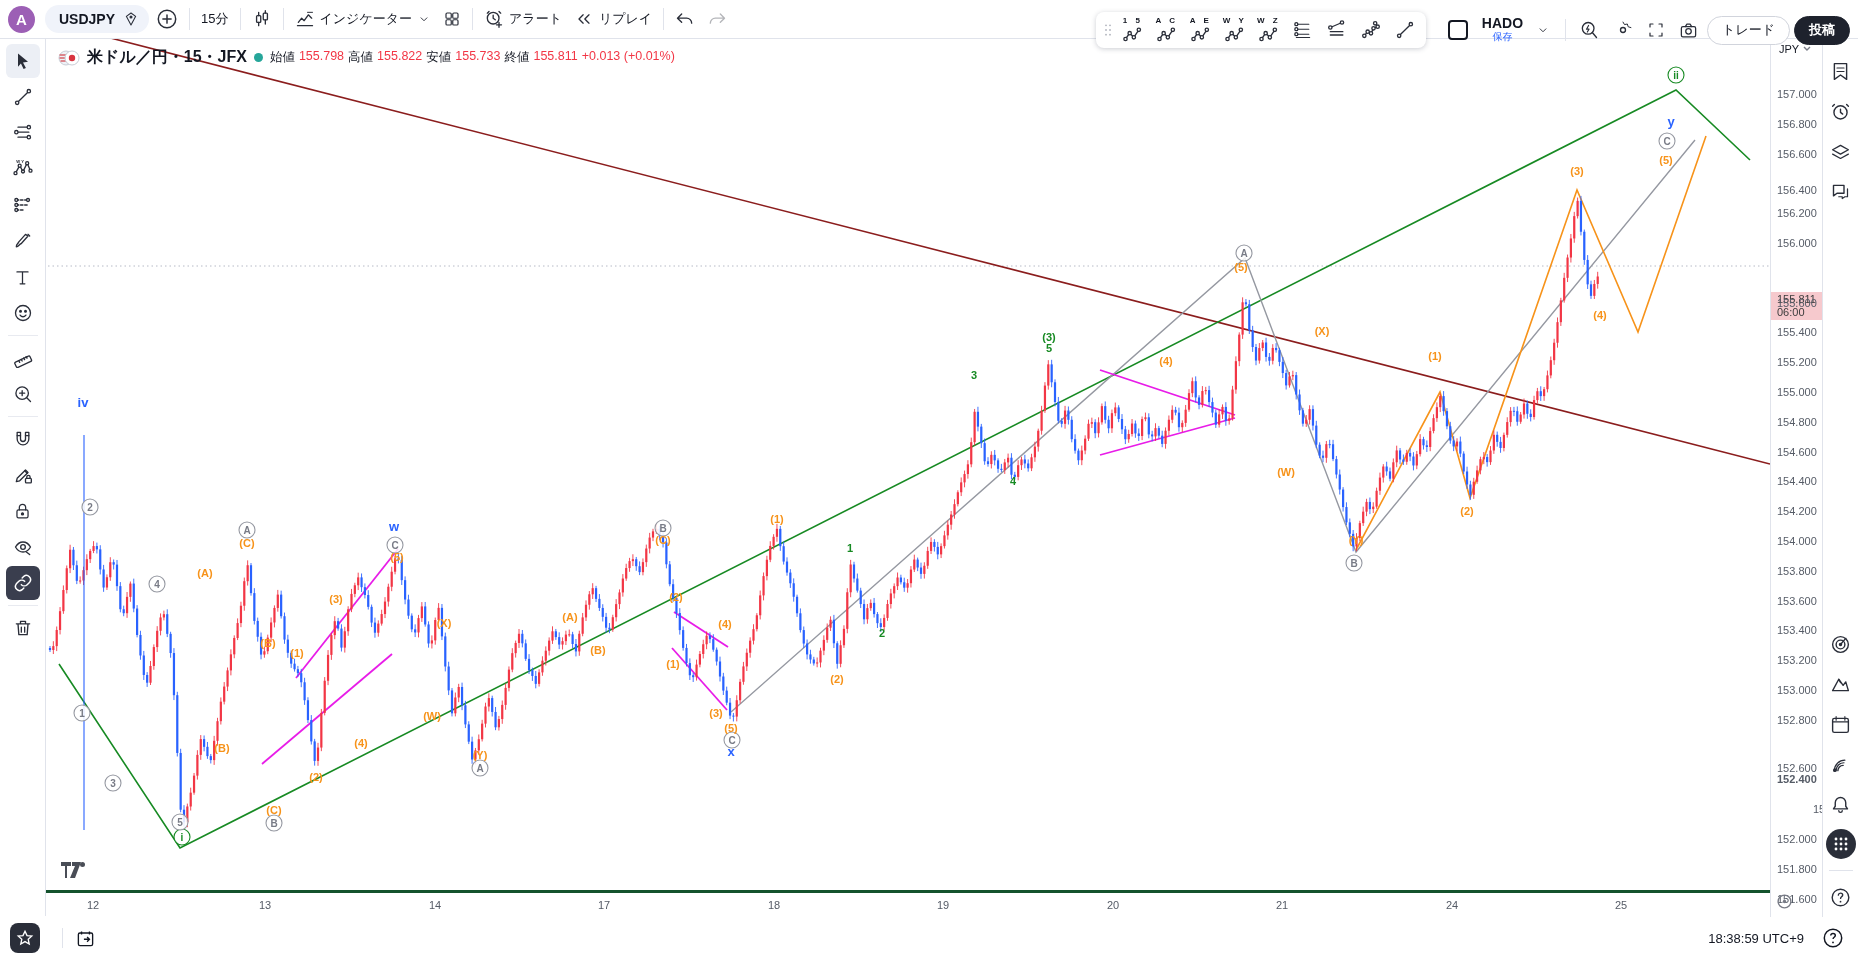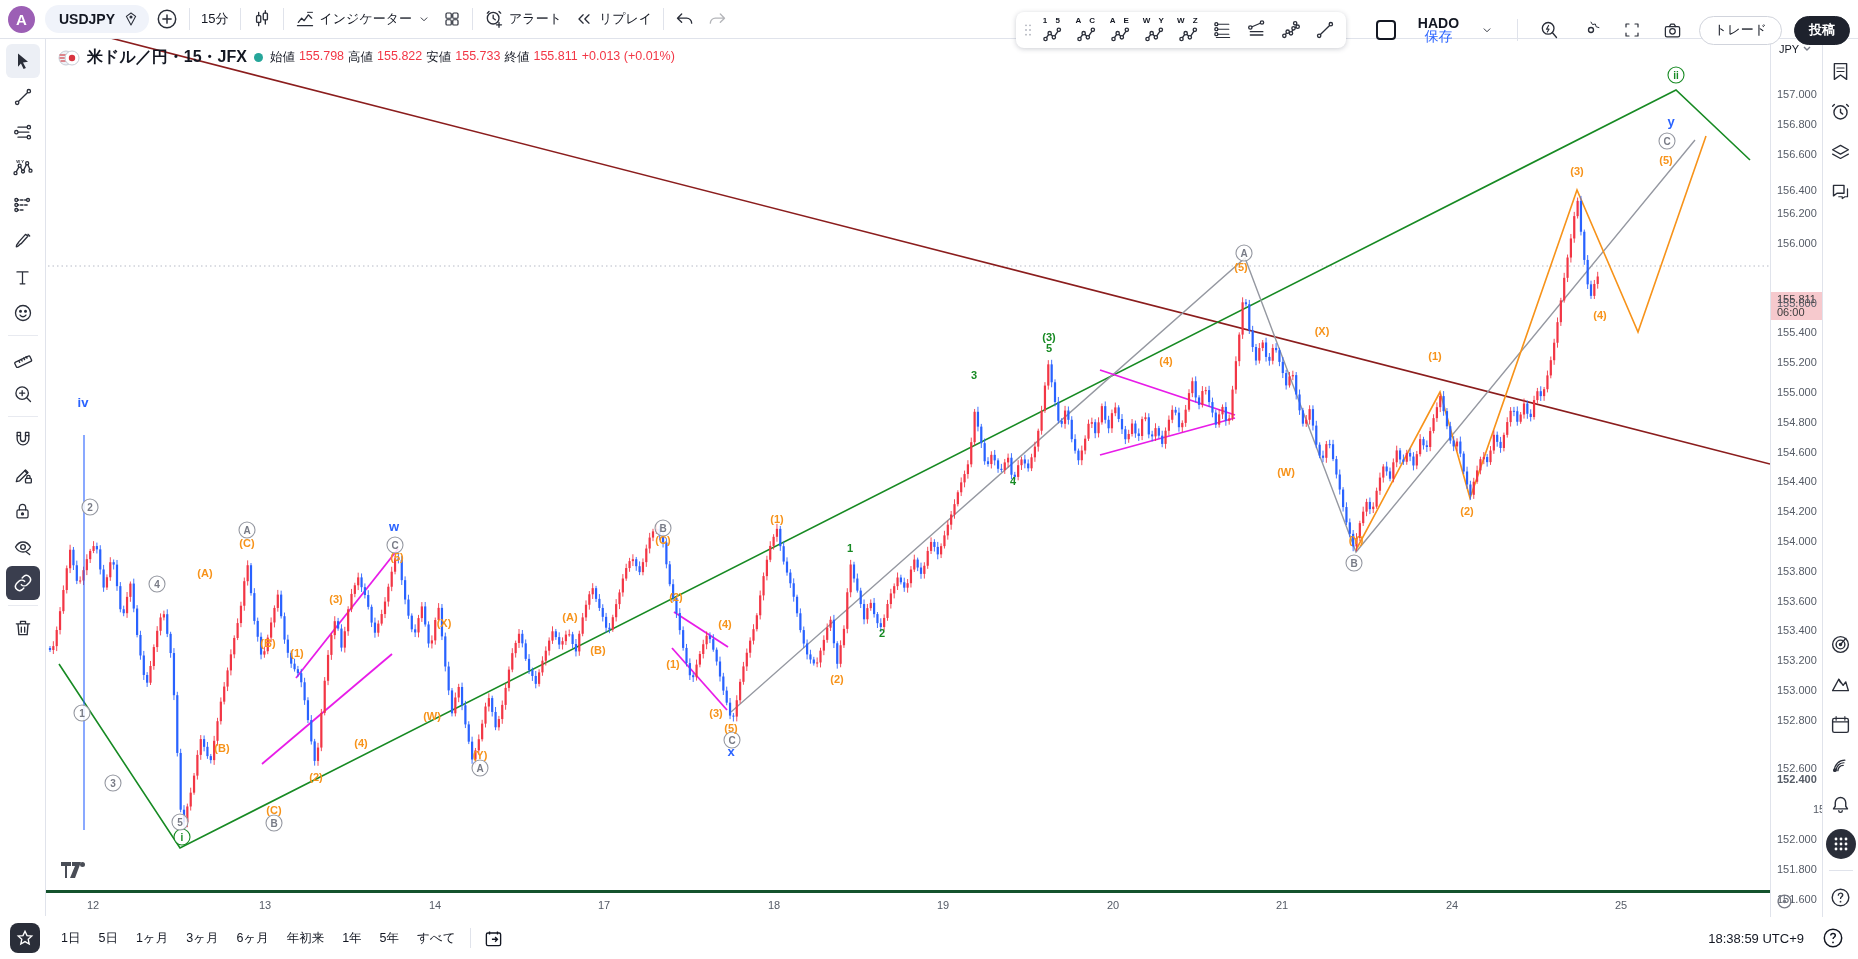--- a/index.html
+++ b/index.html
@@ -4,38 +4,38 @@
 <style>
   * { margin:0; padding:0; box-sizing:border-box; }
   html,body { width:1858px; height:959px; overflow:hidden; background:#fff;
     font-family:"Liberation Sans","DejaVu Sans",sans-serif; color:#131722; }
   .app { position:relative; width:1858px; height:959px; }
 
   
   .topbar { position:absolute; left:0; top:0; width:1858px; height:39px;
     border-bottom:1px solid #e0e3eb; display:flex; align-items:center; padding:0 8px; background:#fff; z-index:30; }
   .tb-left { display:flex; align-items:center; gap:2px; }
-  .tb-right { margin-left:auto; display:flex; align-items:center; gap:12px;margin-top:22px; }
+  .tb-right { margin-left:auto; display:flex; align-items:center; gap:4px;margin-top:22px; }
   .avatar { width:27px; height:27px; border-radius:50%; background:#9c5fb5; color:#fff;
     font-size:15px; font-weight:bold; display:flex; align-items:center; justify-content:center; margin-right:8px; cursor:pointer;}
   .symbol-btn { display:flex; align-items:center; gap:8px; background:#f0f3fa; border-radius:16px;
     height:28px; padding:0 10px 0 14px; font-weight:bold; font-size:14px; cursor:pointer; }
   .iconbtn { height:28px; min-width:28px; padding:0 5px; border-radius:6px; display:flex; align-items:center;
     justify-content:center; gap:5px; font-size:13px; cursor:pointer; background:transparent; border:none; color:#131722; }
   .tb-sep { width:1px; height:22px; background:#e0e3eb; margin:0 4px; }
   svg.ic { display:block; }
   .muted { opacity:.35; }
   .draw-card { display:flex; align-items:center; height:36px; background:#fff; border-radius:8px;
     box-shadow:0 1px 5px rgba(50,60,80,.25); padding:0 4px; margin-right:10px; }
   .zz { display:flex; flex-direction:column; align-items:center; width:34px; cursor:pointer; }
   .zz .zl { font-size:8px; font-weight:bold; letter-spacing:3px; line-height:7px; }
   .layout-sq { width:20px; height:20px; border:2px solid #131722; border-radius:4px; margin:0 8px; cursor:pointer;}
   .hado { display:flex; flex-direction:column; align-items:center; line-height:13px; cursor:pointer; padding:0 2px;}
   .hado .nm { font-size:14px; font-weight:bold; }
-  .hado .sv { font-size:14px; color:#2962ff; }
+  .hado .sv { font-size:10px; color:#2962ff; }
   .pill { height:29px; border-radius:15px; padding:0 14px; font-size:13px; display:flex; align-items:center;
     cursor:pointer; border:1px solid #d1d4dc; background:#fff; }
   .pill.dark { background:#1e222d; color:#fff; border-color:#1e222d; font-weight:bold; }
 
   
   .lbar { position:absolute; left:0; top:39px; width:46px; height:877px; border-right:1px solid #e0e3eb;
     background:#fff; display:flex; flex-direction:column; align-items:center; padding-top:4px; z-index:25; }
   .ltool { width:34px; height:34px; border-radius:6px; display:flex; align-items:center; justify-content:center;
     margin:1px 0; cursor:pointer; }
   .ltool.active { background:#eceff5; }
@@ -1764,31 +1764,20 @@
         </svg>
       </div>
     </div>
 
   <div class="bbar">
     <div class="star-btn">
       <svg class="ic" width="18" height="18" viewBox="0 0 24 24" fill="none" stroke="#fff" stroke-width="1.8">
           <path d="M12 3l2.7 5.8 6.3.7-4.7 4.3 1.3 6.2-5.6-3.2-5.6 3.2 1.3-6.2L3 9.5l6.3-.7z"></path>
         </svg>
     </div>
-    <div class="ranges" id="ranges">
-        <span class="rng">1日</span>
-        <span class="rng">5日</span>
-        <span class="rng">1ヶ月</span>
-        <span class="rng">3ヶ月</span>
-        <span class="rng">6ヶ月</span>
-        <span class="rng">年初来</span>
-        <span class="rng">1年</span>
-        <span class="rng">5年</span>
-        <span class="rng">すべて</span>
-      </div>
     <div class="bsep"></div>
     <button class="iconbtn">
       <svg class="ic" width="19" height="19" viewBox="0 0 24 24" fill="none" stroke="#131722" stroke-width="1.7">
           <rect x="3" y="5" width="18" height="16" rx="2"></rect>
           <path d="M7 3v4M17 3v4M10 13h7M14 10l3 3-3 3"></path>
         </svg>
     </button>
     <span class="clock">18:38:59 UTC+9</span>
     <div class="rtool" style="margin:0;">
       <svg class="ic" width="22" height="22" viewBox="0 0 24 24" fill="none" stroke="#131722" stroke-width="1.6">

